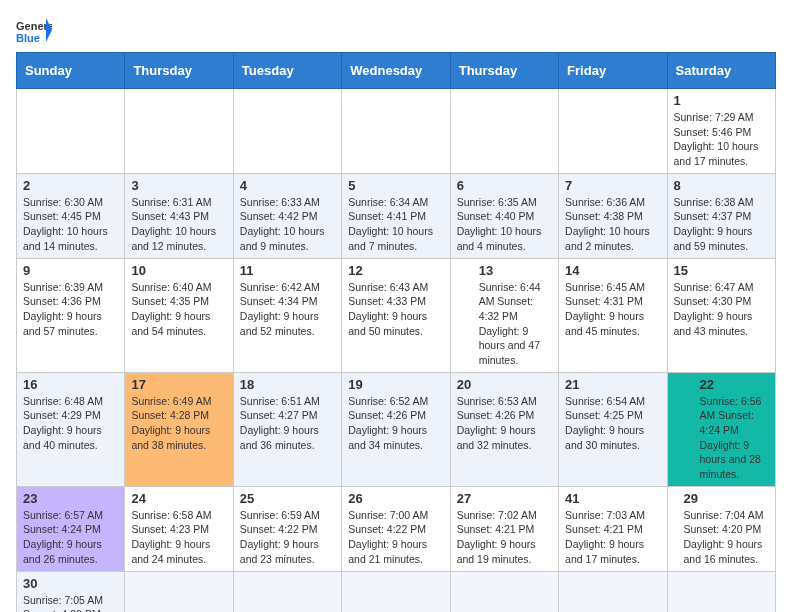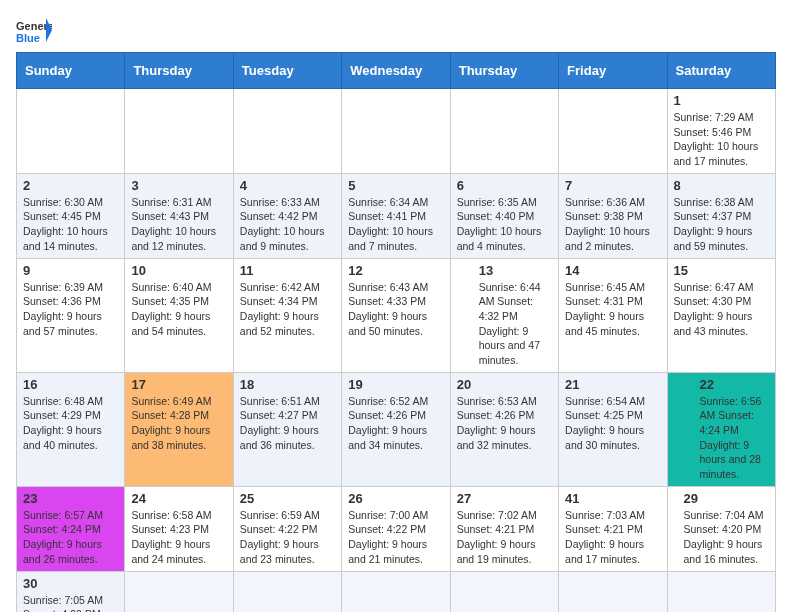--- a/index.html
+++ b/index.html
@@ -154,21 +154,21 @@
         </td>
         <td style="background-color: rgb(238, 243, 251);">
           <span class="day-number">6</span>
           <div class="day-info">Sunrise: 6:35 AM
 Sunset: 4:40 PM
 Daylight: 10 hours and 4 minutes.</div>
         </td>
         <td style="background-color: rgb(238, 243, 251);">
           <span class="day-number">7</span>
           <div class="day-info">Sunrise: 6:36 AM
-Sunset: 9:38 PM
+Sunset: 4:38 PM
 Daylight: 10 hours and 2 minutes.</div>
         </td>
         <td style="background-color: rgb(238, 243, 251);">
           <span class="day-number">8</span>
           <div class="day-info">Sunrise: 6:38 AM
 Sunset: 4:37 PM
 Daylight: 9 hours and 59 minutes.</div>
         </td>
       </tr>
       <tr>
@@ -253,21 +253,21 @@
 Daylight: 9 hours and 30 minutes.</div>
         </td>
         <td style="background-color: #14b8a6; padding-left: 32px;">
           <span class="day-number">22</span>
           <div class="day-info">Sunrise: 6:56 AM
 Sunset: 4:24 PM
 Daylight: 9 hours and 28 minutes.</div>
         </td>
       </tr>
       <tr>
-        <td style="background-color: #d946ef;">
+        <td style="background-color: #c4b5fd;">
           <span class="day-number">23</span>
           <div class="day-info">Sunrise: 6:57 AM
 Sunset: 4:24 PM
 Daylight: 9 hours and 26 minutes.</div>
         </td>
         <td style="background-color: rgb(255, 255, 255);">
           <span class="day-number">24</span>
           <div class="day-info">Sunrise: 6:58 AM
 Sunset: 4:23 PM
 Daylight: 9 hours and 24 minutes.</div>

